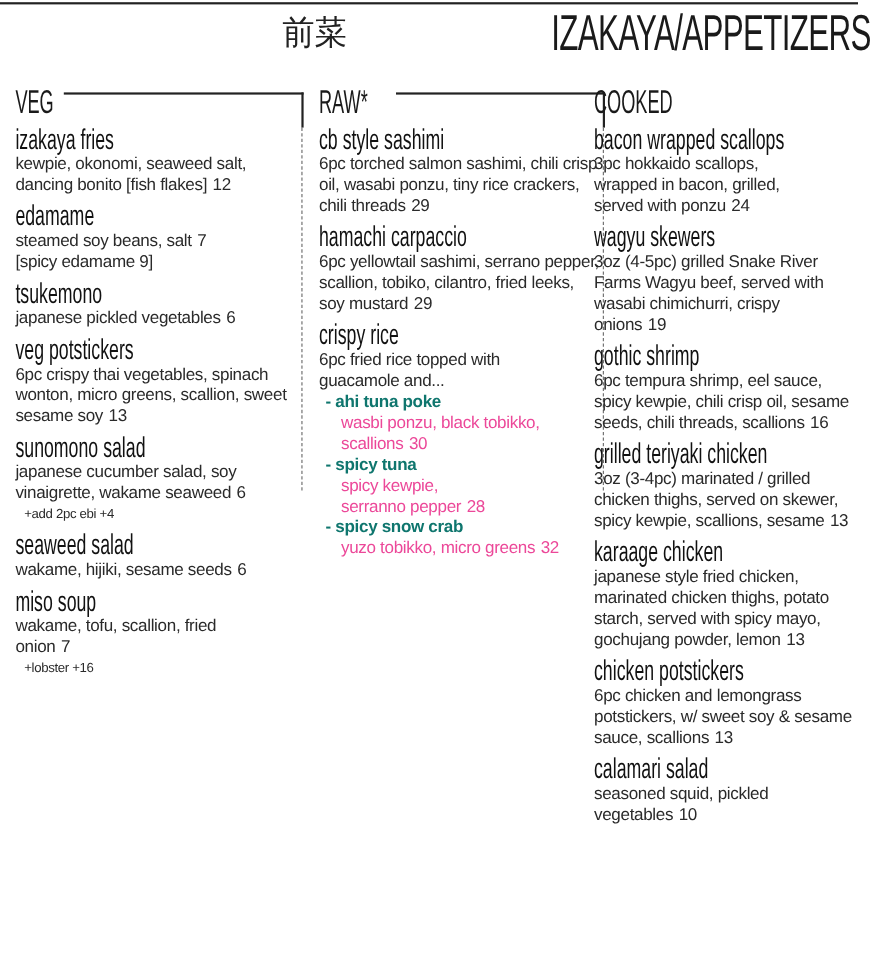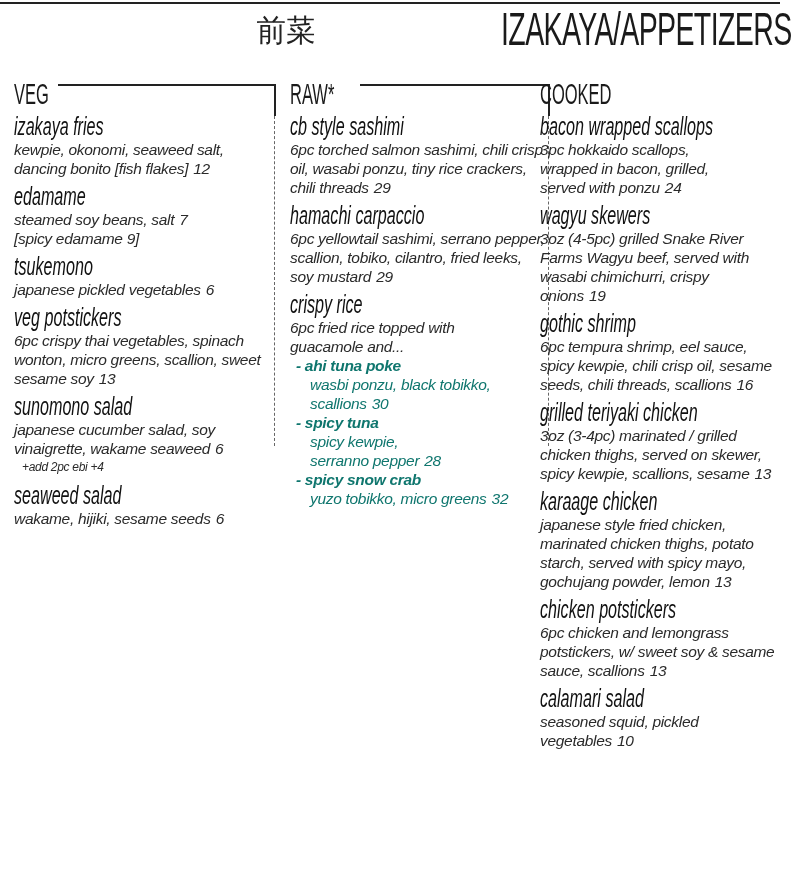--- a/index.html
+++ b/index.html
@@ -15,28 +15,28 @@
     .col.cooked { left: 540px; width: 236px; }
 
     .col-head { position: relative; height: 36px; }
     .col-head .label { font-family: "Liberation Sans", sans-serif; font-size: 30px; line-height: 36px; display: inline-block; transform: scaleX(0.55); transform-origin: left center; letter-spacing: 0px; }
     .bracket { position: absolute; border-top: 2px solid #222; border-right: 2px solid #222; }
     .bracket.veg { left: 58px; top: 84px; width: 216px; height: 30px; }
     .bracket-dash-veg { position: absolute; left: 274px; top: 116px; height: 330px; border-right: 1px dashed #666; }
     .bracket.raw { left: 360px; top: 84px; width: 188px; height: 30px; }
     .bracket-dash-raw { position: absolute; left: 548px; top: 116px; height: 330px; border-right: 1px dashed #666; }
 
-    .item { margin-bottom: 4px; font-style: italic; }
+    .item { margin-bottom: 4px; }
     .item-name { font-family: "Liberation Sans", sans-serif; font-size: 26px; line-height: 28px; display: inline-block; transform: scaleX(0.62); transform-origin: left center; white-space: nowrap; color: #111; }
     .item-desc { font-family: "Liberation Sans", sans-serif; font-size: 15.5px; line-height: 19px; color: #2a2a2a; letter-spacing: -0.3px; }
     .price { margin-left: 5px; }
     .addon { padding-left: 8px; font-size: 12px; line-height: 19px; color: #2a2a2a; letter-spacing: -0.3px; }
     .sub { padding-left: 6px; }
     .sub-name { font-weight: bold; font-size: 15.5px; line-height: 19px; color: #0f766e; letter-spacing: -0.3px; }
-    .sub-desc { padding-left: 14px; font-size: 15.5px; line-height: 19px; color: #0f766e; letter-spacing: -0.3px; }
+    .sub-desc { padding-left: 14px; font-size: 15.5px; line-height: 19px; color: #ec4899; letter-spacing: -0.3px; }
   </style>
 </head>
 <body>
 
 <div class="top-rule"></div>
 
 <div class="title">
   <span class="kanji">前菜</span>
   <span class="main">IZAKAYA/APPETIZERS</span>
 </div>
@@ -74,20 +74,25 @@
     <div><span class="item-name">sunomono salad</span></div>
     <div class="item-desc"><span>japanese cucumber salad, soy vinaigrette, wakame seaweed</span><span class="price">6</span></div>
     <div class="addon">+add 2pc ebi  +4</div>
   </div>
 
   <div class="item">
     <div><span class="item-name">seaweed salad</span></div>
     <div class="item-desc"><span>wakame, hijiki, sesame seeds</span><span class="price">6</span></div>
   </div>
 
+  <div class="item">
+    <div><span class="item-name">miso soup</span></div>
+    <div class="item-desc" style="width:210px"><span>wakame, tofu, scallion, fried onion</span><span class="price">7</span></div>
+    <div class="addon">+lobster +16</div>
+  </div>
 </div>
 
 <div class="col raw">
   <div class="col-head"><span class="label">RAW*</span></div>
 
   <div class="item">
     <div><span class="item-name">cb style sashimi</span></div>
     <div class="item-desc"><span>6pc torched salmon sashimi, chili crisp oil, wasabi ponzu, tiny rice crackers, chili threads</span><span class="price">29</span></div>
   </div>
 

